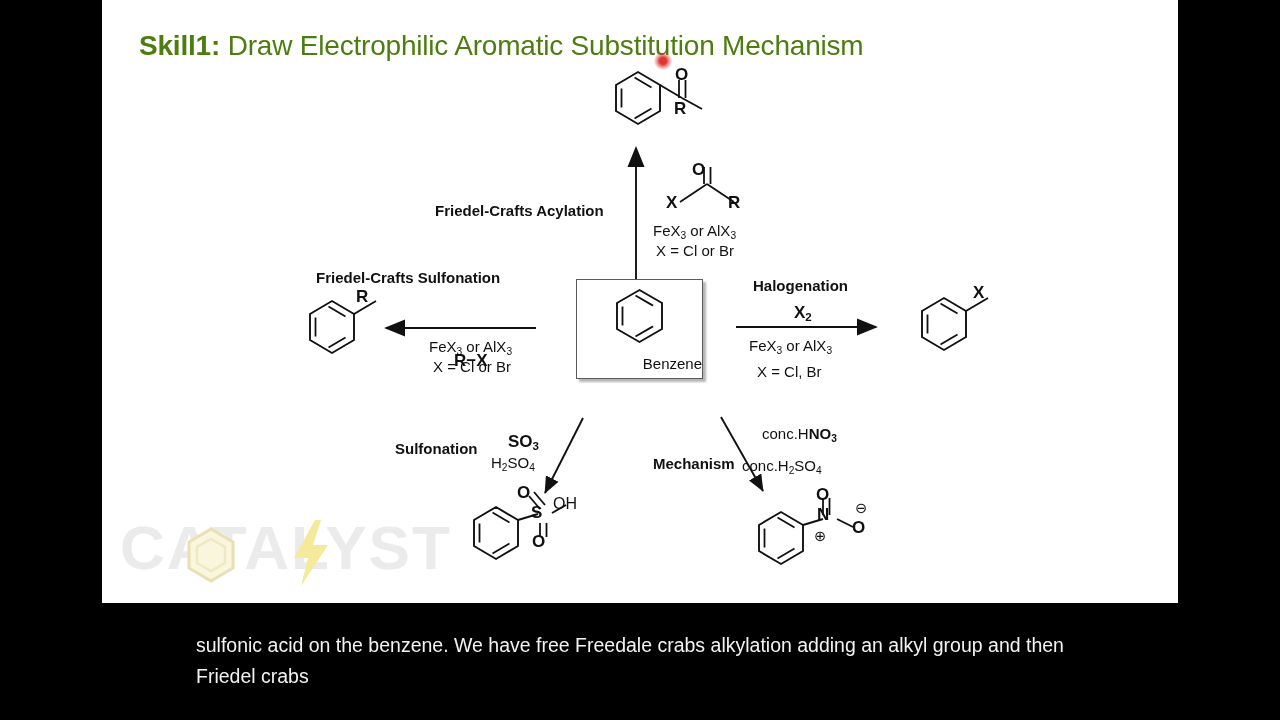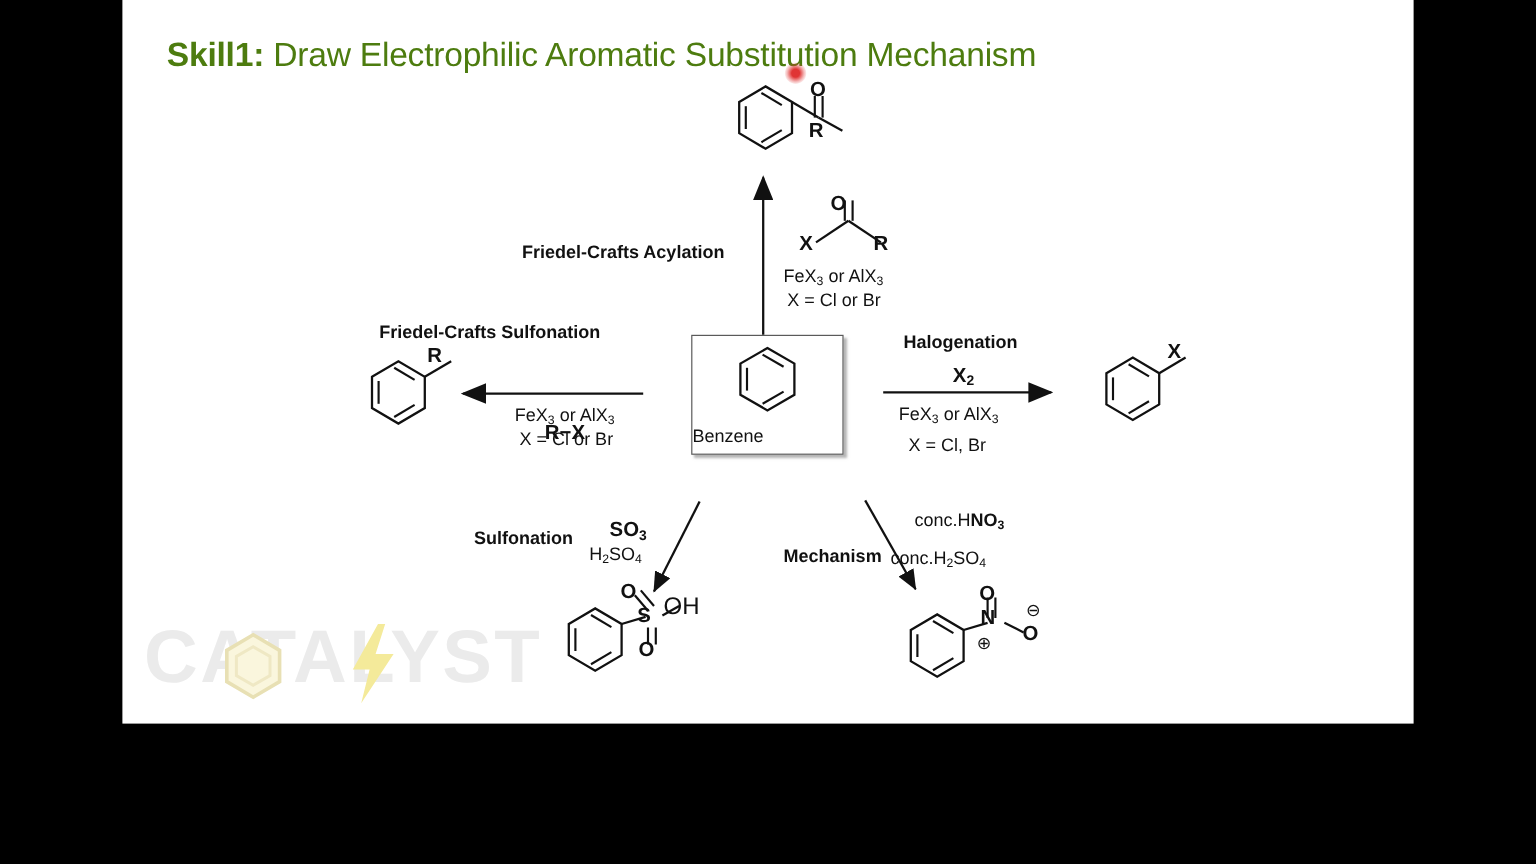--- a/index.html
+++ b/index.html
@@ -23,28 +23,28 @@
   #wm .wtext{position:absolute;left:0;top:0;font-size:62px;font-weight:bold;letter-spacing:2px;color:#ebebeb;
     font-family:"Liberation Sans",sans-serif;}
   #wm .hexwrap{position:absolute;left:60px;top:12px;}
   #wm .bolt{position:absolute;left:168px;top:8px;}
 
   
   .lbl{position:absolute;white-space:nowrap;color:#111;}
   .bold{font-weight:bold;}
   .s14{font-size:14.5px;}
   .s15{font-size:15px;}
-  .s16{font-size:20px;}
+  .s16{font-size:16px;}
   .s17{font-size:17px;}
   sub{font-size:.68em;vertical-align:-0.25em;}
 
   
   #benzene-box{position:absolute;left:474px;top:279px;width:125px;height:98px;background:#fff;
     border:1.3px solid #5a5a5a;box-shadow:2.5px 2.5px 2px rgba(120,120,120,.55);}
-  #benzene-box .cap{position:absolute;left:0;right:0;bottom:6px;text-align:left;font-size:15px;color:#111;}
+  #benzene-box .cap{position:absolute;left:0;right:0;bottom:6px;text-align:right;font-size:15px;color:#111;}
 
   
   svg{overflow:visible;}
   .chem{position:absolute;}
 
   
   #caption{position:absolute;left:196px;top:630px;width:900px;color:#f2f2f2;font-size:19.5px;line-height:31px;}
 </style>
 </head>
 <body>
@@ -192,14 +192,15 @@
     <div class="lbl s17 bold" style="left:715px;top:505px;">N</div>
     <div class="lbl s17 bold" style="left:714px;top:485px;">O</div>
     <div class="lbl s17 bold" style="left:750px;top:518px;">O</div>
     <div class="lbl s14" style="left:712px;top:528px;">⊕</div>
     <div class="lbl s14" style="left:753px;top:500px;">⊖</div>
 
     <div id="cursor"></div>
 
   </div>
 
+  <div id="caption">sulfonic acid on the benzene. We have free Freedale crabs alkylation adding an alkyl group and then Friedel crabs</div>
 
 </div>
 
 </body></html>

